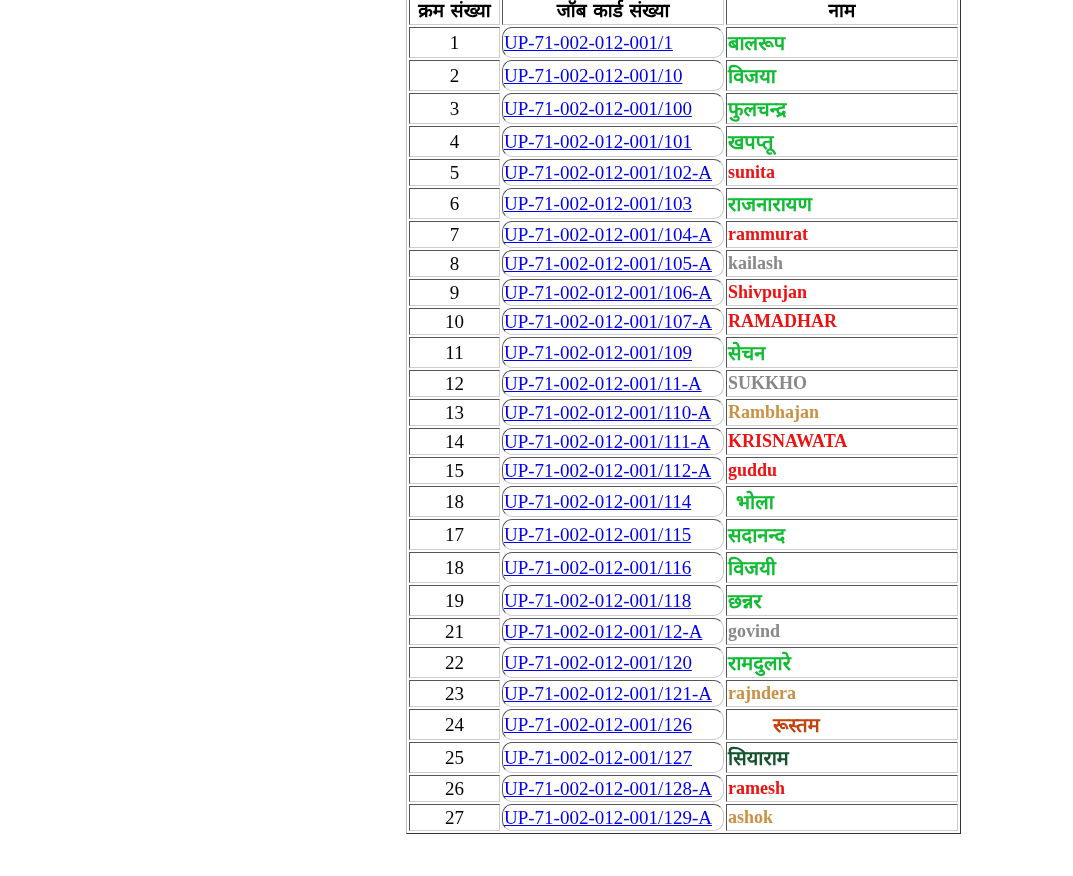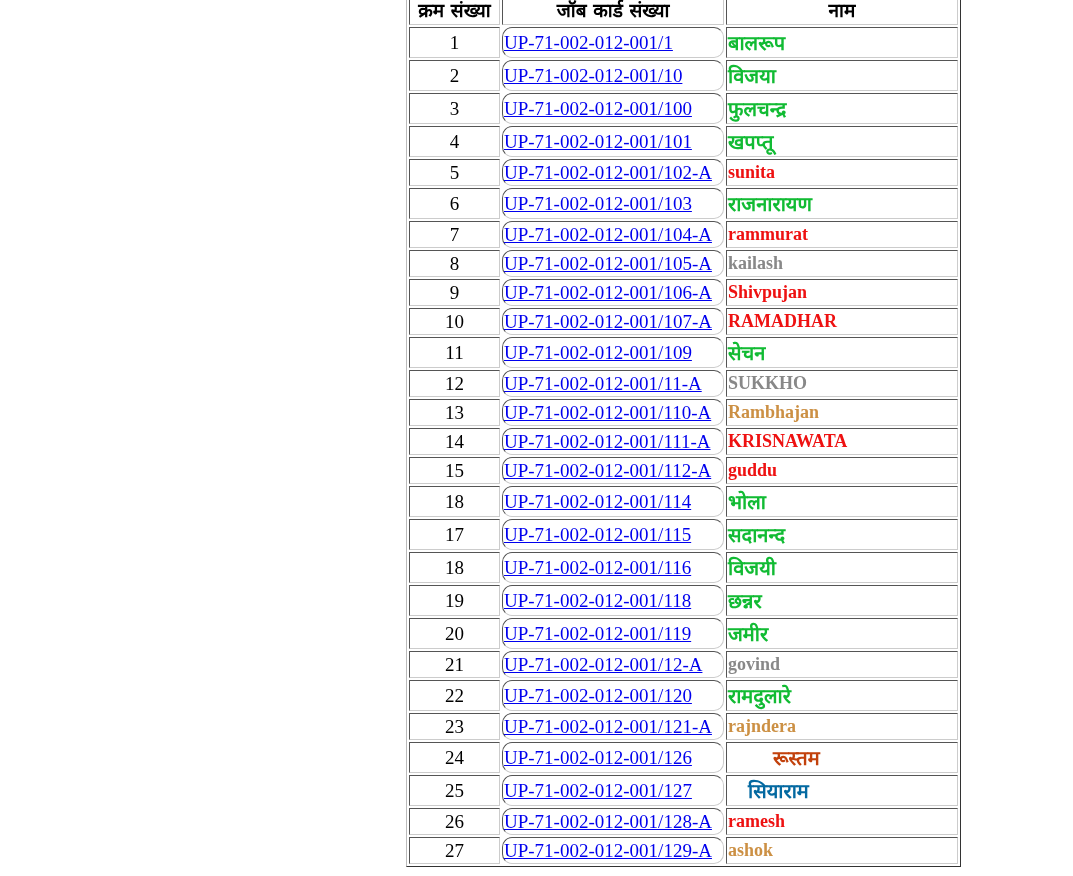--- a/index.html
+++ b/index.html
@@ -118,41 +118,36 @@
     <td class="nm"><span class="name-lt" style="color: rgb(238, 17, 17);">KRISNAWATA</span></td>
   </tr>
         <tr class="lt">
     <td class="sn">15</td>
     <td class="jc"><a href="#">UP-71-002-012-001/112-A</a></td>
     <td class="nm"><span class="name-lt" style="color: rgb(238, 17, 17);">guddu</span></td>
   </tr>
         <tr class="dv">
     <td class="sn">18</td>
     <td class="jc"><a href="#">UP-71-002-012-001/114</a></td>
-    <td class="nm"><span class="name-dv" style="color: rgb(17, 187, 51);">भोला</span></td>
+    <td class="nm"><span class="name-dv" style="color: rgb(17, 187, 51); margin-left: 8px;">भोला</span></td>
   </tr>
         <tr class="dv">
     <td class="sn">17</td>
     <td class="jc"><a href="#">UP-71-002-012-001/115</a></td>
     <td class="nm"><span class="name-dv" style="color: rgb(17, 187, 51);">सदानन्द</span></td>
   </tr>
         <tr class="dv">
     <td class="sn">18</td>
     <td class="jc"><a href="#">UP-71-002-012-001/116</a></td>
     <td class="nm"><span class="name-dv" style="color: rgb(17, 187, 51);">विजयी</span></td>
   </tr>
         <tr class="dv">
     <td class="sn">19</td>
     <td class="jc"><a href="#">UP-71-002-012-001/118</a></td>
     <td class="nm"><span class="name-dv" style="color: rgb(17, 187, 51);">छन्नर</span></td>
-  </tr>
-        <tr class="dv">
-    <td class="sn">20</td>
-    <td class="jc"><a href="#">UP-71-002-012-001/119</a></td>
-    <td class="nm"><span class="name-dv" style="color: rgb(17, 187, 51);">जमीर</span></td>
   </tr>
         <tr class="lt">
     <td class="sn">21</td>
     <td class="jc"><a href="#">UP-71-002-012-001/12-A</a></td>
     <td class="nm"><span class="name-lt" style="color: rgb(136, 136, 136);">govind</span></td>
   </tr>
         <tr class="dv">
     <td class="sn">22</td>
     <td class="jc"><a href="#">UP-71-002-012-001/120</a></td>
     <td class="nm"><span class="name-dv" style="color: rgb(17, 187, 51);">रामदुलारे</span></td>
@@ -163,21 +158,21 @@
     <td class="nm"><span class="name-lt" style="color: rgb(204, 144, 68);">rajndera</span></td>
   </tr>
         <tr class="dv">
     <td class="sn">24</td>
     <td class="jc"><a href="#">UP-71-002-012-001/126</a></td>
     <td class="nm"><span class="name-dv" style="color: #c2410c; padding-left: 45px;">रूस्तम</span></td>
   </tr>
         <tr class="dv">
     <td class="sn">25</td>
     <td class="jc"><a href="#">UP-71-002-012-001/127</a></td>
-    <td class="nm"><span class="name-dv" style="color: #0369a1; margin-left: 20px;">सियाराम</span></td>
+    <td class="nm"><span class="name-dv" style="color: #14532d;">सियाराम</span></td>
   </tr>
         <tr class="lt">
     <td class="sn">26</td>
     <td class="jc"><a href="#">UP-71-002-012-001/128-A</a></td>
     <td class="nm"><span class="name-lt" style="color: rgb(238, 17, 17);">ramesh</span></td>
   </tr>
         <tr class="lt">
     <td class="sn">27</td>
     <td class="jc"><a href="#">UP-71-002-012-001/129-A</a></td>
     <td class="nm"><span class="name-lt" style="color: rgb(204, 144, 68);">ashok</span></td>

